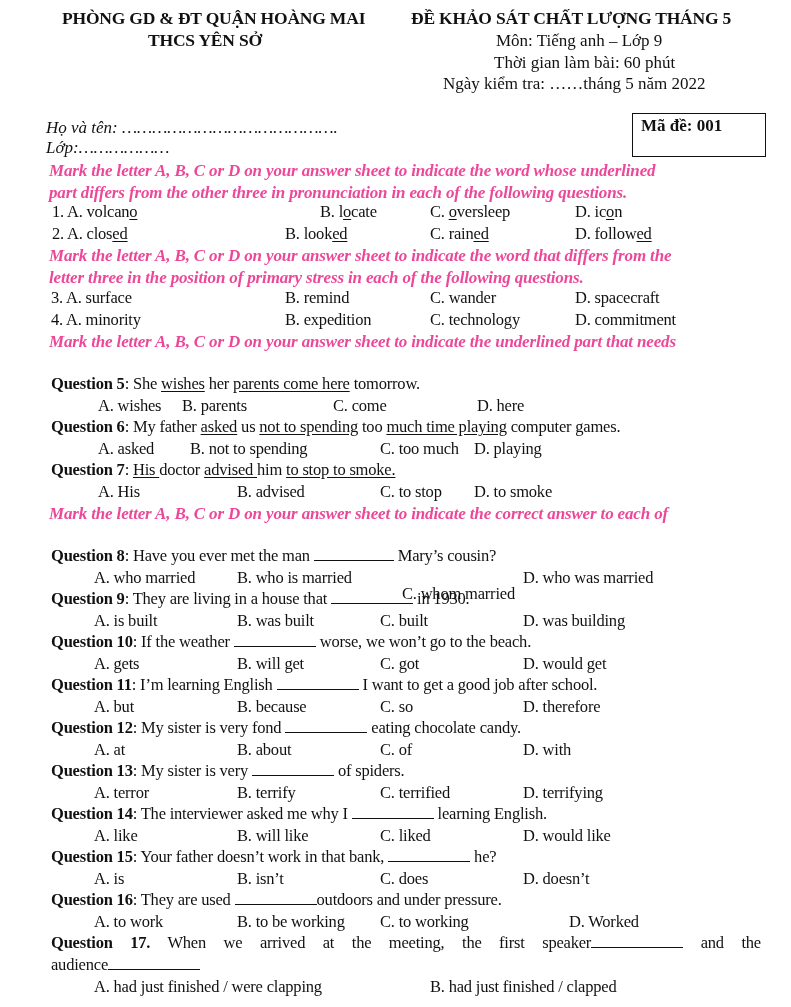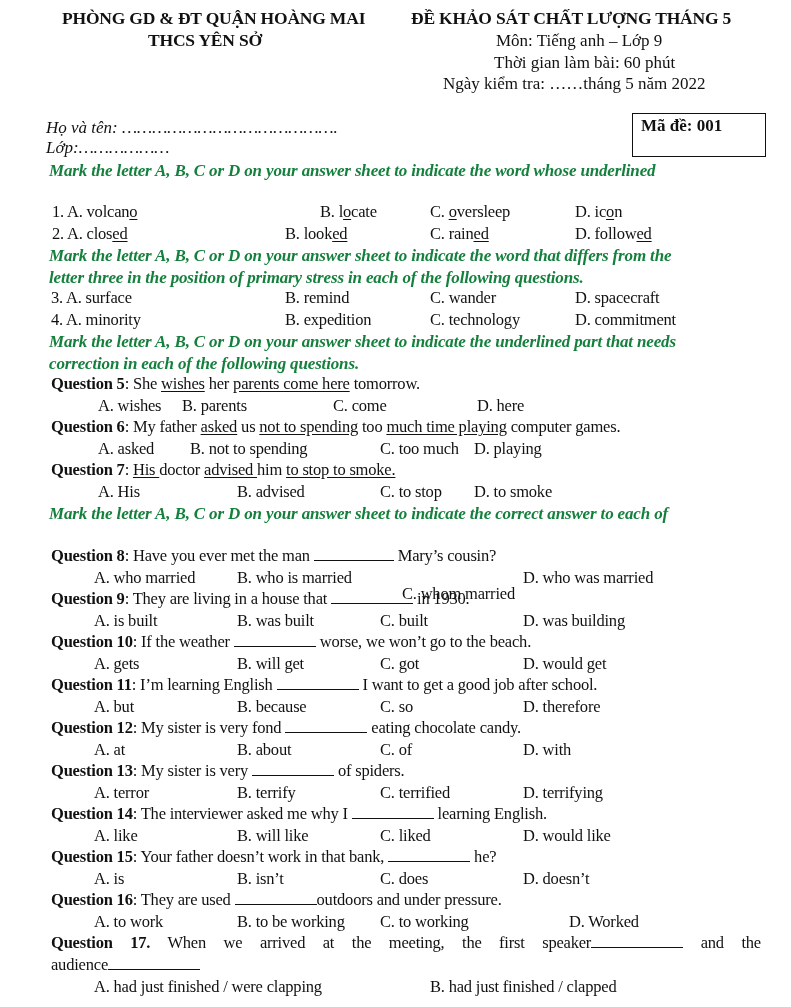--- a/index.html
+++ b/index.html
@@ -11,21 +11,21 @@
   .abs { position: absolute; white-space: nowrap; }
   .hdr-b { font-weight: bold; font-size: 17.5px; letter-spacing: -0.2px; }
   .hdr-n { font-size: 17px; }
   .it { font-style: italic; font-size: 17px; }
   .box {
     position: absolute; left: 632px; top: 113px; width: 134px; height: 44px;
     border: 1.5px solid #111; box-sizing: border-box;
   }
   .box span { position: absolute; left: 8px; top: 2px; font-weight: bold; font-size: 17px; }
   .instr {
-    position: absolute; left: 49px; color: #15803d; font-weight: bold; font-style: italic;
+    position: absolute; left: 49px; color: #ec4899; font-weight: bold; font-style: italic;
     font-size: 17px; line-height: 21.5px; white-space: nowrap; letter-spacing: -0.15px;
   }
   .line { position: absolute; font-size: 16.5px; white-space: nowrap; letter-spacing: -0.2px; }
   .q b { font-weight: bold; }
   .u { text-decoration: underline; text-underline-offset: 2px; }
   .opt { position: absolute; font-size: 16.5px; white-space: nowrap; letter-spacing: -0.2px; }
   .blank { display: inline-block; border-bottom: 1.3px solid #111; height: 14px; vertical-align: baseline; }
 </style>
 </head>
 <body>
@@ -38,20 +38,21 @@
 <div class="abs hdr-n" style="left:443px;top:74px;">Ngày kiểm tra: ……tháng 5 năm 2022</div>
 
 <div class="abs it" style="left:46px;top:118px;">Họ và tên: …………………………………….</div>
 <div class="abs it" style="left:46px;top:138px;">Lớp:………………</div>
 <div class="box">
     <span>Mã đề: 001</span>
   </div>
 
 <div class="instr" style="top:160px;">
   <div>Mark the letter A, B, C or D on your answer sheet to indicate the word whose underlined</div>
+  <div>part differs from the other three in pronunciation in each of the following questions.</div>
 </div>
 <div class="opt" style="left:52px;top:202px;"><span>1. A. volcan</span><span class="u">o</span></div>
 <div class="opt" style="left:285px;top:202px;margin-left:35px;"><span>B. l</span><span class="u">o</span><span>cate</span></div>
 <div class="opt" style="left:430px;top:202px;"><span>C. </span><span class="u">o</span><span>versleep</span></div>
 <div class="opt" style="left:575px;top:202px;"><span>D. ic</span><span class="u">o</span><span>n</span></div>
 
 <div class="opt" style="left:52px;top:224px;"><span>2. A. clos</span><span class="u">ed</span></div>
 <div class="opt" style="left:285px;top:224px;"><span>B. look</span><span class="u">ed</span></div>
 <div class="opt" style="left:430px;top:224px;"><span>C. rain</span><span class="u">ed</span></div>
 <div class="opt" style="left:575px;top:224px;"><span>D. follow</span><span class="u">ed</span></div>
@@ -64,21 +65,20 @@
 <div class="opt" style="left:285px;top:288px;">B. remind</div>
 <div class="opt" style="left:430px;top:288px;">C. wander</div>
 <div class="opt" style="left:575px;top:288px;">D. spacecraft</div>
 <div class="opt" style="left:51px;top:310px;">4. A. minority</div>
 <div class="opt" style="left:285px;top:310px;">B. expedition</div>
 <div class="opt" style="left:430px;top:310px;">C. technology</div>
 <div class="opt" style="left:575px;top:310px;">D. commitment</div>
 
 <div class="instr" style="top:331px;">
   <div>Mark the letter A, B, C or D on your answer sheet to indicate the underlined part that needs</div>
-  <div>correction in each of the following questions.</div>
 </div>
 
 <div class="line q" style="left:51px;top:374px;"><b>Question 5</b><span>: She </span><span class="u">wishes</span><span> her </span><span class="u">parents come here</span><span> tomorrow.</span></div>
 <div class="opt" style="left:98px;top:396px;">A. wishes</div>
 <div class="opt" style="left:182px;top:396px;">B. parents</div>
 <div class="opt" style="left:333px;top:396px;">C. come</div>
 <div class="opt" style="left:477px;top:396px;">D. here</div>
 
 <div class="line q" style="left:51px;top:417px;"><b>Question 6</b><span>: My father </span><span class="u">asked</span><span> us </span><span class="u">not to spending</span><span> too </span><span class="u">much time playing</span><span> computer games.</span></div>
 <div class="opt" style="left:98px;top:439px;">A. asked</div>

